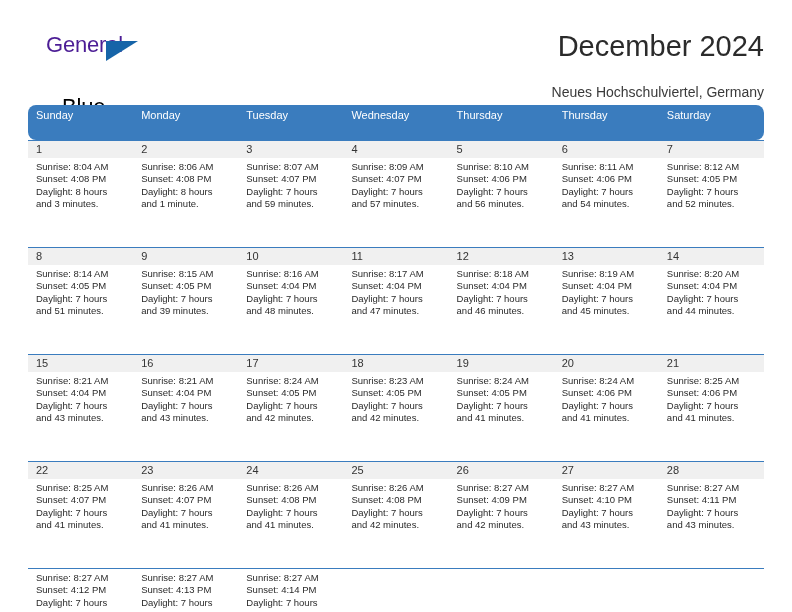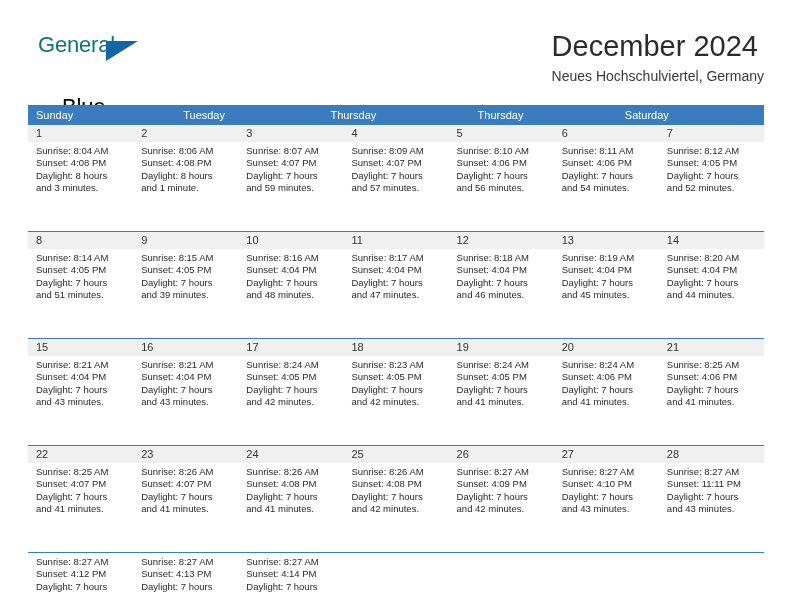--- a/index.html
+++ b/index.html
@@ -31,25 +31,25 @@
   }
   .brand {
     position: absolute;
     left: 6px;
     top: 4px;
     width: 140px;
     height: 58px;
   }
   .brand-general {
     position: absolute;
-    left: 4px;
+    left: 12px;
     top: 0px;
     font-size: 22px;
     letter-spacing: -0.2px;
-    color: #0f766e;
+    color: #4c1d95;
     font-family: "Liberation Sans", sans-serif;
     white-space: nowrap;
   }
   .brand-blue {
     position: absolute;
     left: 28px;
     top: 22px;
     font-size: 22px;
     letter-spacing: -0.2px;
     color: #000000;
@@ -64,48 +64,50 @@
     width: 0;
     height: 0;
     border-left: 32px solid #1664a8;
     border-bottom: 20px solid transparent;
   }
 
   .title-block {
     position: absolute;
     right: 0px;
     top: 0px;
+    text-align: right;
   }
   .cal-title {
     font-size: 29px;
     color: #2b2b2b;
     font-weight: normal;
     line-height: 36px;
     white-space: nowrap;
   }
   .cal-subtitle {
     font-size: 14px;
     color: #3a3a3a;
     line-height: 20px;
-    margin-top: 2px;
+    margin-top: 18px;
     white-space: nowrap;
   }
 
   
   .calendar {
     position: absolute;
     left: 28px;
     top: 105px;
     width: 736px;
   }
   .dow-row {
     display: flex;
     width: 100%;
     background: #3a7cbe;
-    height: 19px;
+    height: 35px;
+    border-radius: 8px;
   }
   .dow {
     flex: 1 1 0;
     font-size: 11px;
     color: #ffffff;
     line-height: 21px;
     padding-left: 8px;
     box-sizing: border-box;
     white-space: nowrap;
   }
@@ -165,21 +167,23 @@
       <div class="cal-title">December 2024</div>
       <div class="cal-subtitle">Neues Hochschulviertel, Germany</div>
     </div>
 
   </div>
 
   <div class="calendar">
 
     <div class="dow-row">
       <div class="dow">Sunday</div>
+      <div class="dow">Monday</div>
       <div class="dow">Tuesday</div>
+      <div class="dow">Wednesday</div>
       <div class="dow">Thursday</div>
       <div class="dow">Thursday</div>
       <div class="dow">Saturday</div>
     </div>
 
     <div class="week">
       <div class="daynum-strip">
         <div class="daynum">1</div>
         <div class="daynum">2</div>
         <div class="daynum">3</div>
@@ -388,21 +392,21 @@
           <div class="cell-line">and 42 minutes.</div>
         </div>
         <div class="cell">
           <div class="cell-line">Sunrise: 8:27 AM</div>
           <div class="cell-line">Sunset: 4:10 PM</div>
           <div class="cell-line">Daylight: 7 hours</div>
           <div class="cell-line">and 43 minutes.</div>
         </div>
         <div class="cell">
           <div class="cell-line">Sunrise: 8:27 AM</div>
-          <div class="cell-line">Sunset: 11:11 PM</div>
+          <div class="cell-line">Sunset: 4:11 PM</div>
           <div class="cell-line">Daylight: 7 hours</div>
           <div class="cell-line">and 43 minutes.</div>
         </div>
       </div>
     </div>
 
     <div class="week">
       <div class="week-row">
         <div class="cell">
           <div class="cell-line">Sunrise: 8:27 AM</div>

